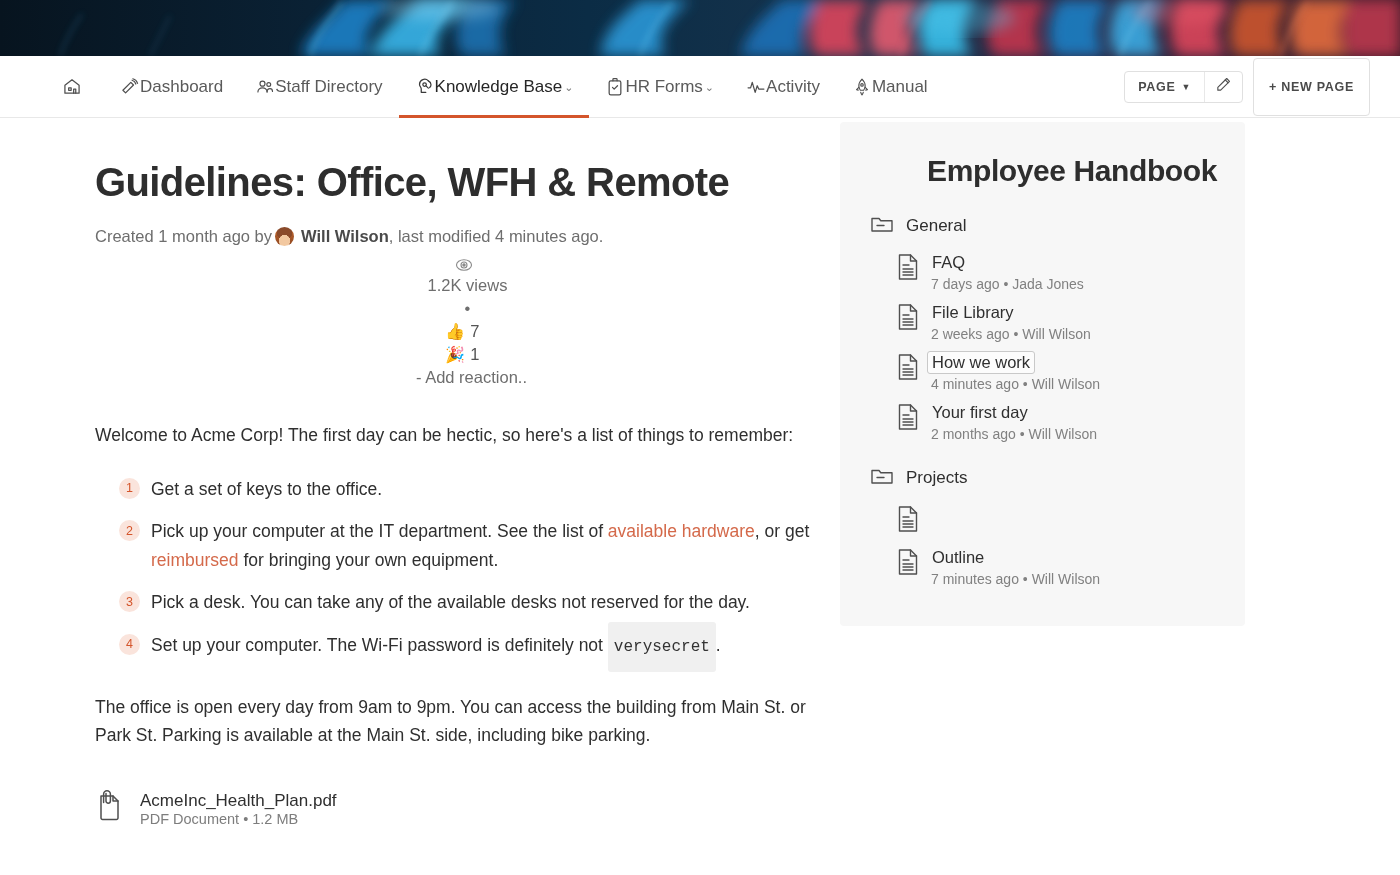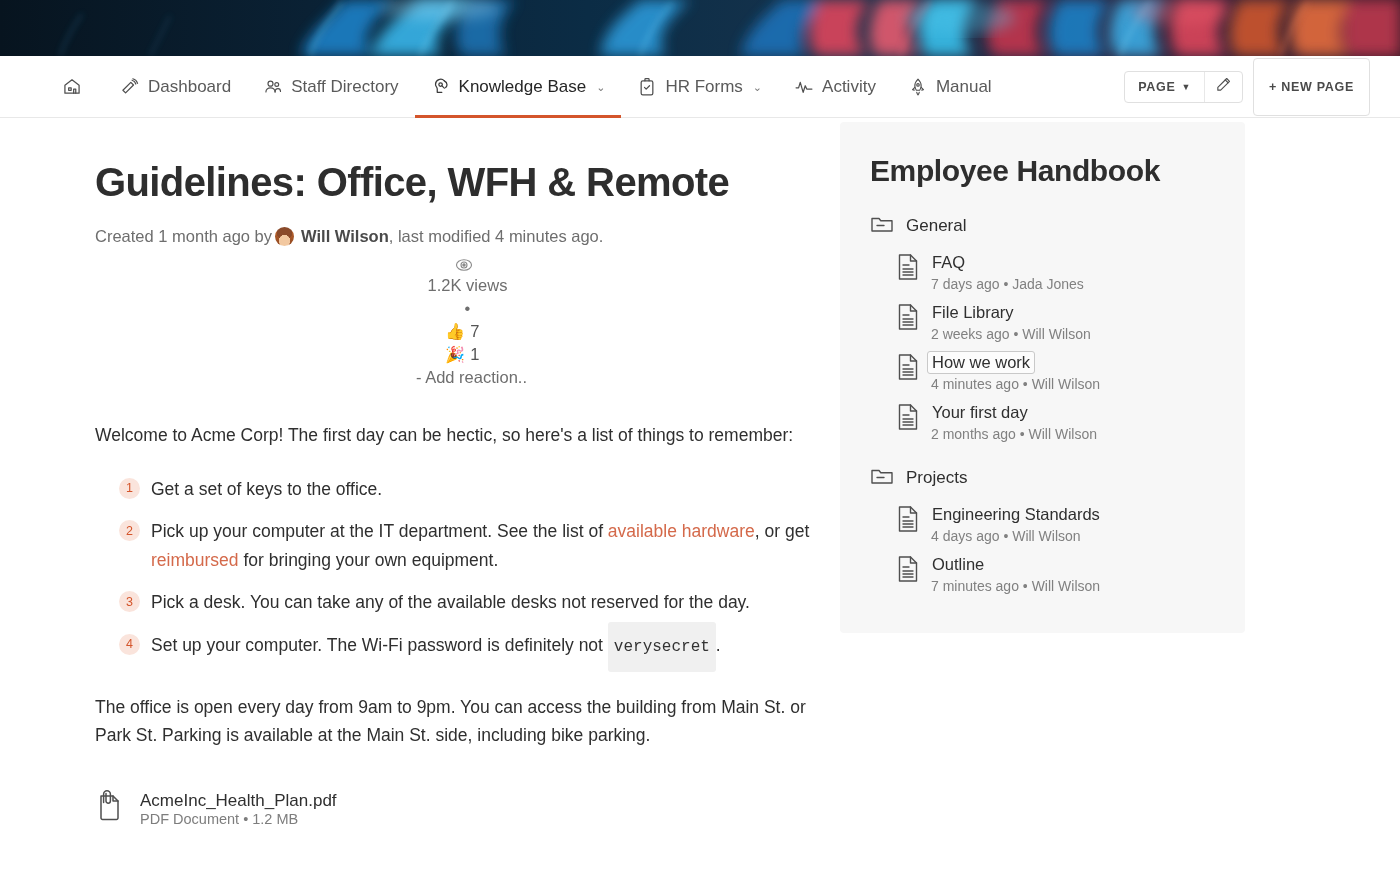--- a/index.html
+++ b/index.html
@@ -23,21 +23,21 @@
   .navbar {
     position: relative;
     width: 1400px; height: 62px;
     background: #ffffff;
     display: flex; align-items: center;
     padding: 0 30px 0 62px;
     border-bottom: 1px solid #e8e8e8;
   }
   .nav-items { display: flex; align-items: center; gap: 0; }
   .nav-item {
-    display: flex; align-items: center; gap: 8px;
+    display: flex; align-items: center; 
     height: 62px;
     padding: 8px 16px;
     color: #5a5a5a;
     font-size: 17px;
     cursor: pointer;
     position: relative;
     white-space: nowrap;
   }
   .nav-item.home { padding-left: 0; padding-right: 22px; }
   .nav-item.active { color: #262626; }
@@ -223,20 +223,21 @@
     width: 405px;
     background: #f7f7f7;
     border-radius: 4px;
     padding: 32px 28px 30px 30px;
   }
   h2.sb-title {
     font-size: 30px; font-weight: bold;
     color: #2e2e2e;
     letter-spacing: -0.4px;
     margin-bottom: 26px;
+    text-align: right;
   }
   .folder {
     display: flex; align-items: center; gap: 12px;
     margin-bottom: 13px;
     cursor: pointer;
   }
   .folder-label { font-size: 17px; color: #2f2f2f; }
   .folder.second { margin-top: 24px; }
 
   .doc-item {
@@ -638,24 +639,20 @@
       </div>
 
       <div class="doc-item">
         <span class="doc-icon">
           <svg width="24" height="28" viewBox="0 0 24 28" fill="none" stroke="#4f4f4f" stroke-width="1.4" stroke-linecap="round" stroke-linejoin="round">
             <path d="M3.5 2h11l6 6v18h-17z"></path>
               <path d="M14.5 2v6h6"></path>
             <path d="M7 12h6M7 16h10M7 19h10M7 22h10"></path>
           </svg>
         </span>
-        <span class="doc-texts">
-          <span class="doc-name">Engineering Standards</span>
-          <span class="doc-sub">4 days ago • Will Wilson</span>
-        </span>
       </div>
 
       <div class="doc-item">
         <span class="doc-icon">
           <svg width="24" height="28" viewBox="0 0 24 28" fill="none" stroke="#4f4f4f" stroke-width="1.4" stroke-linecap="round" stroke-linejoin="round">
             <path d="M3.5 2h11l6 6v18h-17z"></path>
               <path d="M14.5 2v6h6"></path>
             <path d="M7 12h6M7 16h10M7 19h10M7 22h10"></path>
           </svg>
         </span>

